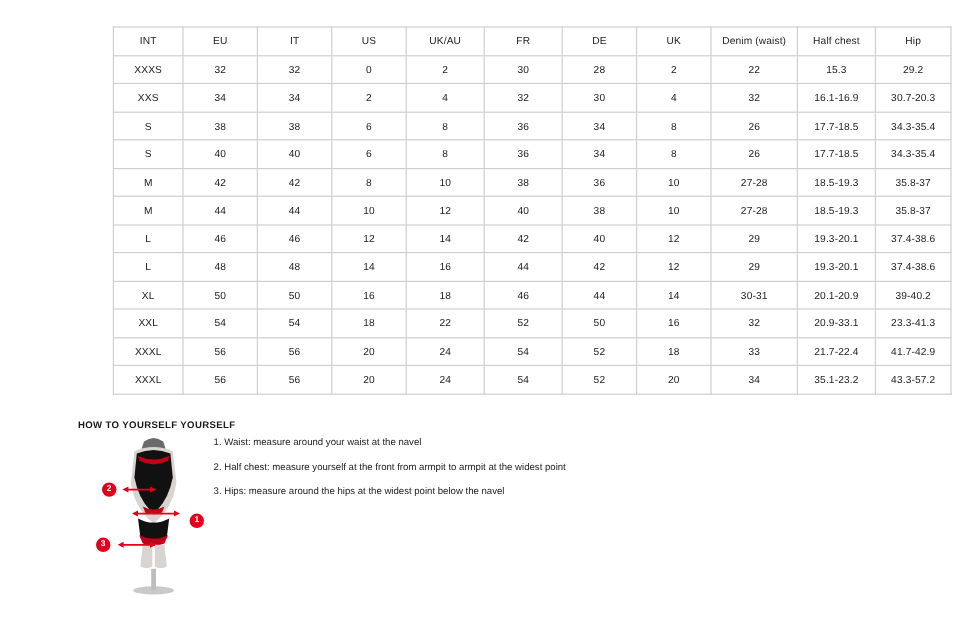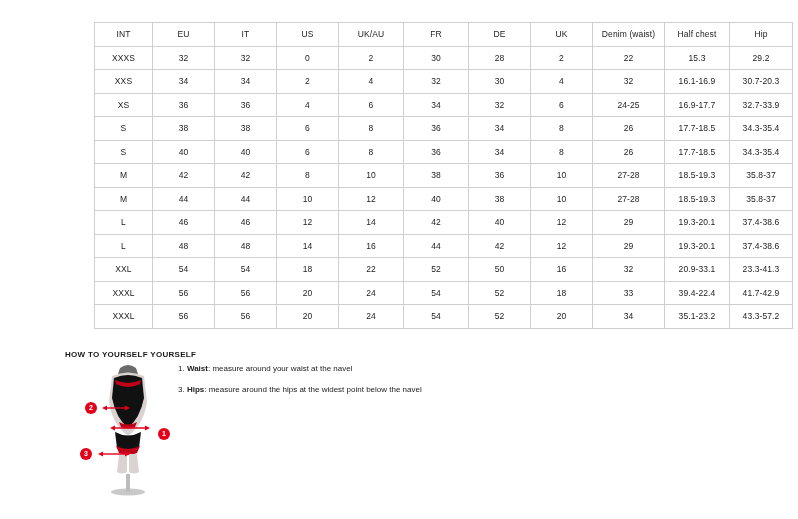--- a/index.html
+++ b/index.html
@@ -74,21 +74,21 @@
     left: 178px;
     top: 364px;
     width: 420px;
   }
   .measure-item {
     font-size: 8px;
     color: #222;
     margin-bottom: 11px;
     line-height: 1.2;
   }
-  .measure-item b { font-weight: bold; margin-top: 42px; }
+  .measure-item b { font-weight: normal; margin-top: 42px; }
 
   .figure {
     position: absolute;
     left: 88px;
     top: 362px;
     width: 80px;
     height: 135px;
   }
   .badge {
     position: absolute;
@@ -162,33 +162,20 @@
           <td>2</td>
           <td>4</td>
           <td>32</td>
           <td>30</td>
           <td>4</td>
           <td>32</td>
           <td>16.1-16.9</td>
           <td>30.7-20.3</td>
         </tr>
         <tr>
-          <td>XS</td>
-          <td>36</td>
-          <td>36</td>
-          <td>4</td>
-          <td>6</td>
-          <td>34</td>
-          <td>32</td>
-          <td>6</td>
-          <td>24-25</td>
-          <td>16.9-17.7</td>
-          <td>32.7-33.9</td>
-        </tr>
-        <tr>
           <td>S</td>
           <td>38</td>
           <td>38</td>
           <td>6</td>
           <td>8</td>
           <td>36</td>
           <td>34</td>
           <td>8</td>
           <td>26</td>
           <td>17.7-18.5</td>
@@ -253,20 +240,33 @@
           <td>14</td>
           <td>16</td>
           <td>44</td>
           <td>42</td>
           <td>12</td>
           <td>29</td>
           <td>19.3-20.1</td>
           <td>37.4-38.6</td>
         </tr>
         <tr>
+          <td>XL</td>
+          <td>50</td>
+          <td>50</td>
+          <td>16</td>
+          <td>18</td>
+          <td>46</td>
+          <td>44</td>
+          <td>14</td>
+          <td>30-31</td>
+          <td>20.1-20.9</td>
+          <td>39-40.2</td>
+        </tr>
+        <tr>
           <td>XXL</td>
           <td>54</td>
           <td>54</td>
           <td>18</td>
           <td>22</td>
           <td>52</td>
           <td>50</td>
           <td>16</td>
           <td>32</td>
           <td>20.9-33.1</td>
@@ -275,21 +275,21 @@
         <tr>
           <td>XXXL</td>
           <td>56</td>
           <td>56</td>
           <td>20</td>
           <td>24</td>
           <td>54</td>
           <td>52</td>
           <td>18</td>
           <td>33</td>
-          <td>39.4-22.4</td>
+          <td>21.7-22.4</td>
           <td>41.7-42.9</td>
         </tr>
         <tr>
           <td>XXXL</td>
           <td>56</td>
           <td>56</td>
           <td>20</td>
           <td>24</td>
           <td>54</td>
           <td>52</td>
@@ -349,18 +349,22 @@
     <div class="badge b2">2</div>
     <div class="badge b3">3</div>
   </div>
 
   <div class="measure-list">
     <div class="measure-item">
       <span>1.</span>
       <b>Waist</b><span>: measure around your waist at the navel</span>
     </div>
     <div class="measure-item">
+      <span>2.</span>
+      <b>Half chest</b><span>: measure yourself at the front from armpit to armpit at the widest point</span>
+    </div>
+    <div class="measure-item">
       <span>3.</span>
       <b>Hips</b><span>: measure around the hips at the widest point below the navel</span>
     </div>
   </div>
 
 </div>
 
 </body></html>

